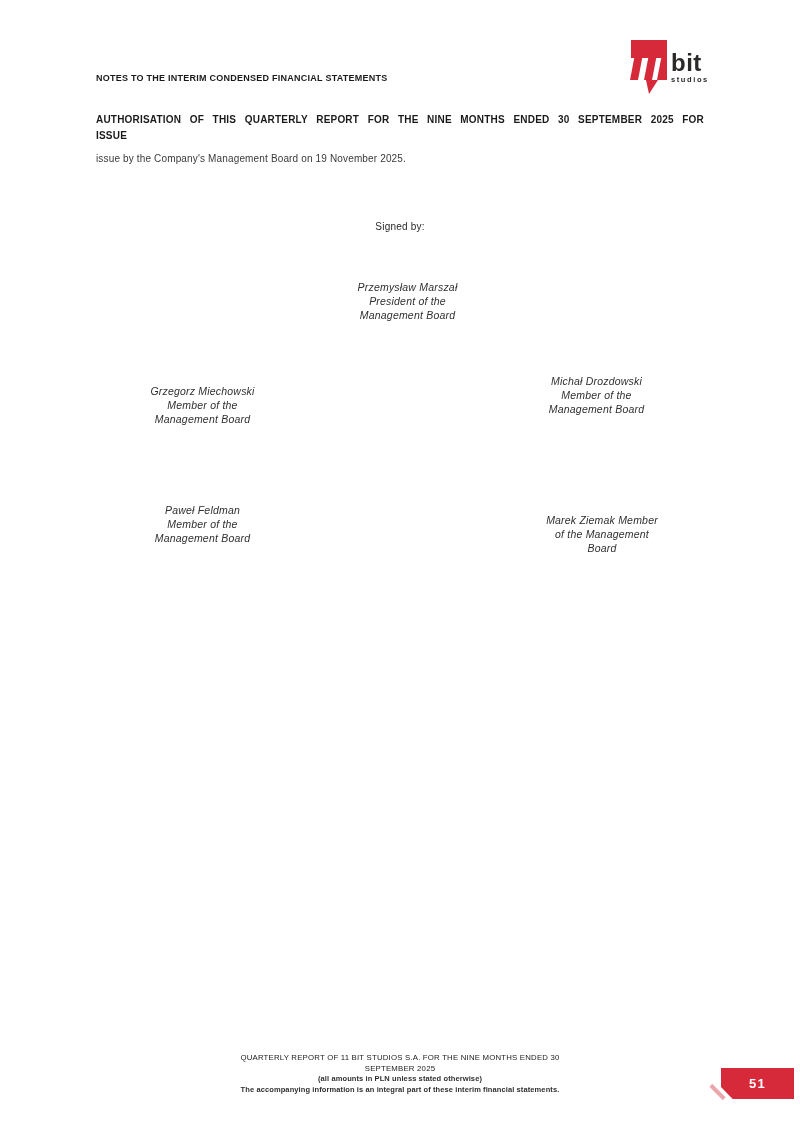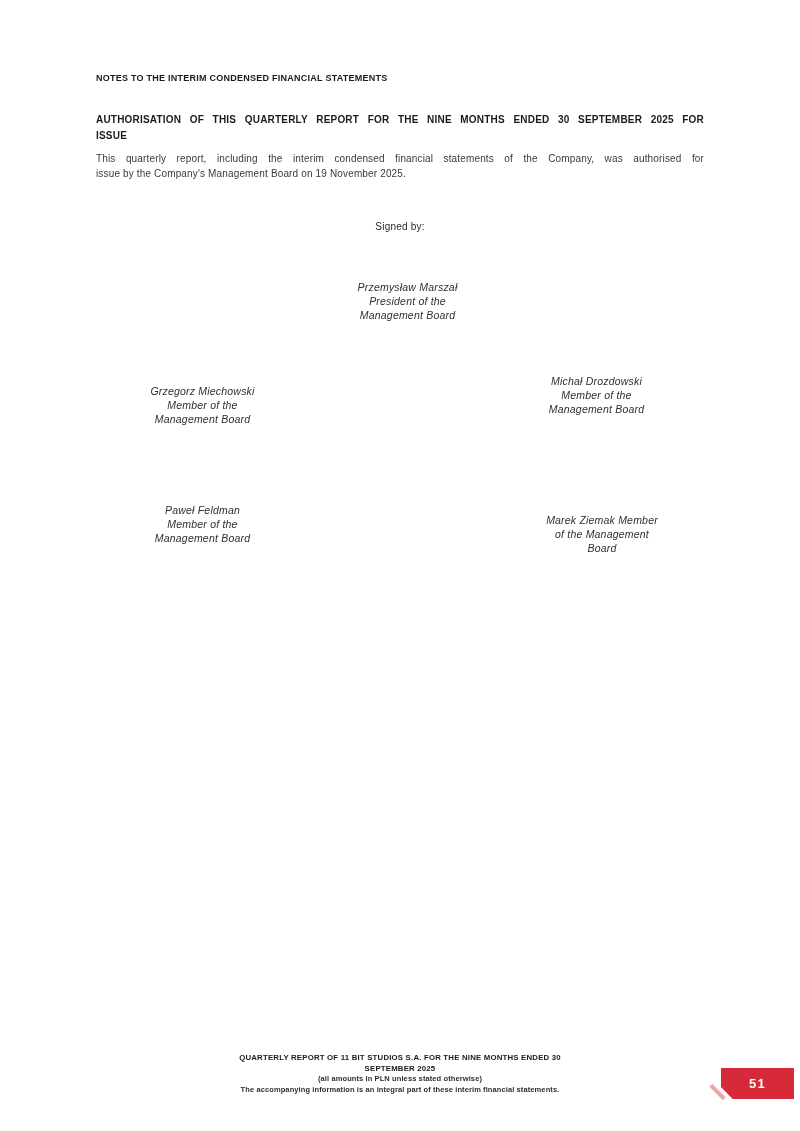--- a/index.html
+++ b/index.html
@@ -102,21 +102,21 @@
   .sig-5 { left: 494px; top: 503px; width: 216px; margin-top: 10px; }
 
   
   .footer {
     position: absolute;
     left: 0; right: 0; top: 1052px;
     text-align: center;
   }
   .footer-title {
     font-size: 7.8px;
-    font-weight: bold;
+    font-weight: normal;
     line-height: 11px;
     color: #1a1a1a;
     letter-spacing: 0.2px;
   }
   .footer-title span { display: block; }
   .footer-note {
     font-size: 7.5px;
     line-height: 10.5px;
     color: #2f2f2f;
     letter-spacing: 0.1px;
@@ -145,28 +145,42 @@
     transform: rotate(45deg);
   }
 </style>
 </head>
 <body>
 
 <div class="page">
 
   <div class="header-note">NOTES TO THE INTERIM CONDENSED FINANCIAL STATEMENTS</div>
 
+  <div class="logo">
+    <svg class="logo-mark" viewBox="0 0 40 54" xmlns="http://www.w3.org/2000/svg">
+      <g fill="#d6293a">
+        <polygon points="4,0 40,0 40,18 4,18"></polygon>
+        <polygon points="8,14 16,14 11,40 3,40"></polygon>
+        <polygon points="22,14 30,14 25,40 17,40"></polygon>
+        <polygon points="35,14 40,14 40,40 30,40"></polygon>
+        <polygon points="19,40 31,40 22,54"></polygon>
+      </g>
+    </svg>
+    <div class="logo-text">
+      <div class="logo-word">bit</div>
+      <div class="logo-sub">studios</div>
+    </div>
+  </div>
 
   <div class="heading">
     <span class="jline">AUTHORISATION OF THIS QUARTERLY REPORT FOR THE NINE MONTHS ENDED 30 SEPTEMBER 2025 FOR</span>
     <span class="jline-last">ISSUE</span>
   </div>
 
   <div class="body-par">
-    <span class="jline">This quarterly report, including the interim condensed financial statements of the Company, was authorised for</span>
     <span class="jline-last">issue by the Company's Management Board on 19 November 2025.</span>
   </div>
 
   <div class="signed-by">Signed by:</div>
 
   <div class="sig sig-1">
     <span>Przemysław Marszał</span>
     <span>President of the</span>
     <span>Management Board</span>
   </div>

